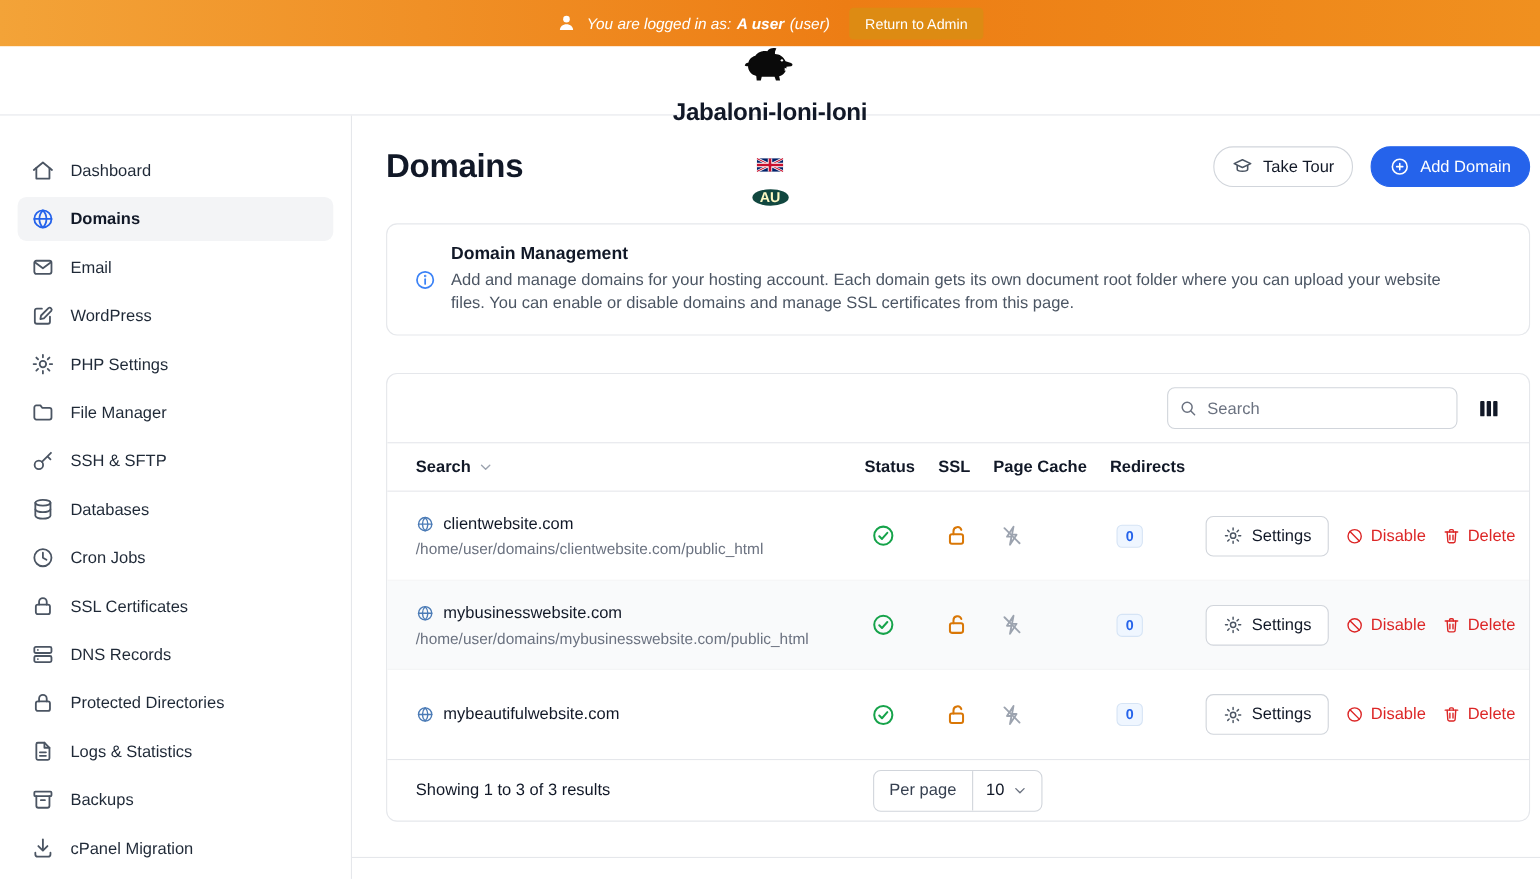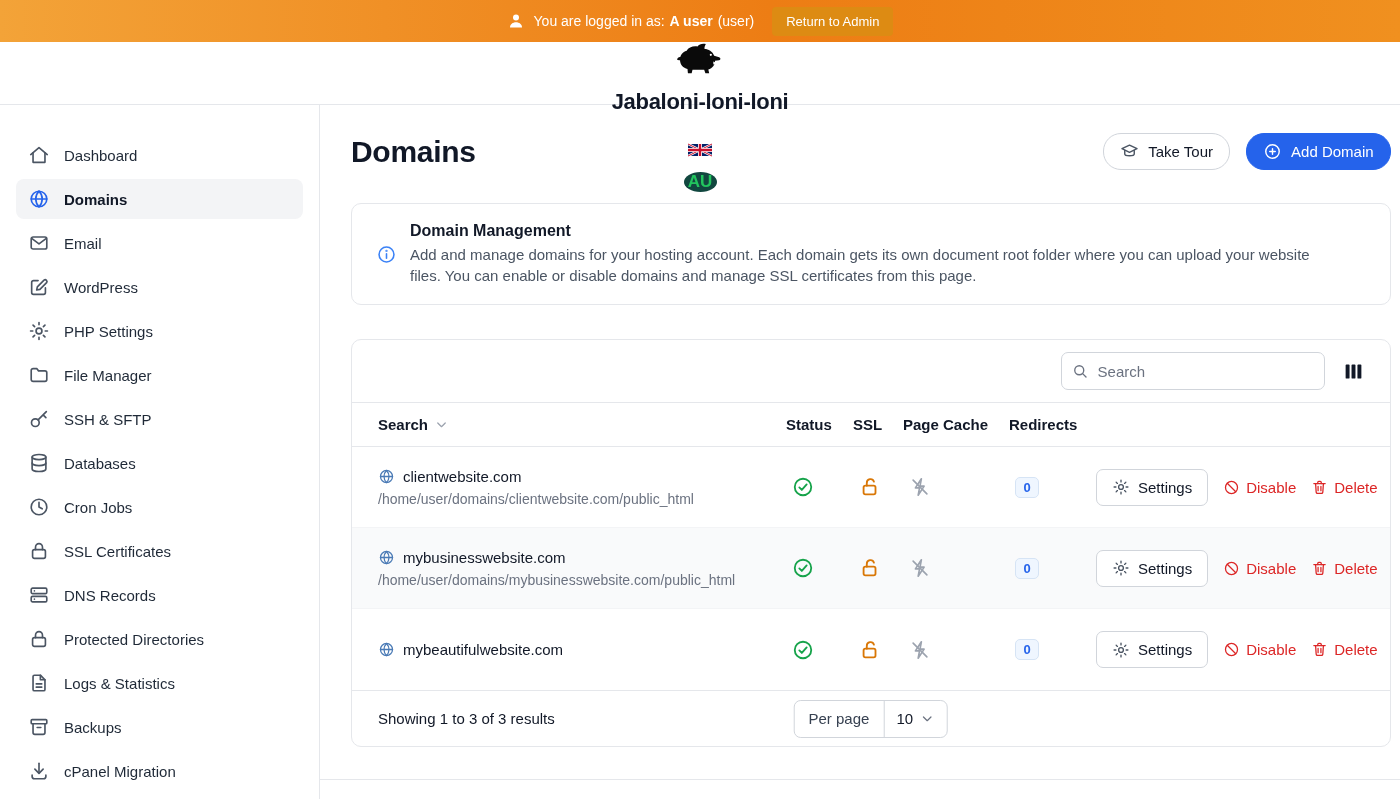--- a/index.html
+++ b/index.html
@@ -11,40 +11,40 @@
   }
   svg { display:block; }
 
   
   .banner {
     height:42px; display:flex; align-items:center; justify-content:center;
     background:linear-gradient(90deg,#f3a338,#ed7d14 55%,#f0901f);
     color:#fff; font-size:14px;
   }
   .banner .user-ico { width:18px; height:18px; margin-right:9px; color:#fff; }
-  .msg { display:flex; gap:5px; align-items:center; }
+  .msg { display:flex; gap:5px; align-items:center;font-style:italic; }
   .msg strong { font-weight:700; }
   .return-btn {
     margin-left:18px; background:#dd8b13; border:none; color:#fff;
     font-size:13px; padding:7px 14px; border-radius:4px; cursor:pointer;
     font-family:inherit;
   }
 
   
   .header {
     height:63px; border-bottom:1px solid #e5e7eb;
     display:flex; align-items:center; padding:0 16px; gap:13px;flex-direction:column;
   }
   .logo { display:flex; }
   .brand { font-size:22px; font-weight:800; letter-spacing:-0.3px; }
   .hspacer { flex:1; }
   .flag-btn { border:none; background:none; padding:2px; cursor:pointer; display:flex; }
   .avatar {
-    width:33px; height:33px; border-radius:50%; background:#11473f; color:#22c55e;
-    font-size:17px; font-weight:700; display:flex; align-items:center; justify-content:center;
+    width:33px; height:33px; border-radius:50%; background:#11473f; color:#fef9c3;
+    font-size:13px; font-weight:700; display:flex; align-items:center; justify-content:center;
     cursor:pointer;
   }
 
   
   .layout { display:flex; height:694px; }
   .sidebar { width:320px; flex:0 0 320px; border-right:1px solid #e5e7eb; padding-top:30px; overflow:hidden; }
   .side-item {
     display:flex; align-items:center; gap:14px; height:40px; margin:0 16px 4px;
     padding:0 12px; border-radius:8px; font-size:15px; color:#1f2937; cursor:pointer;
   }

